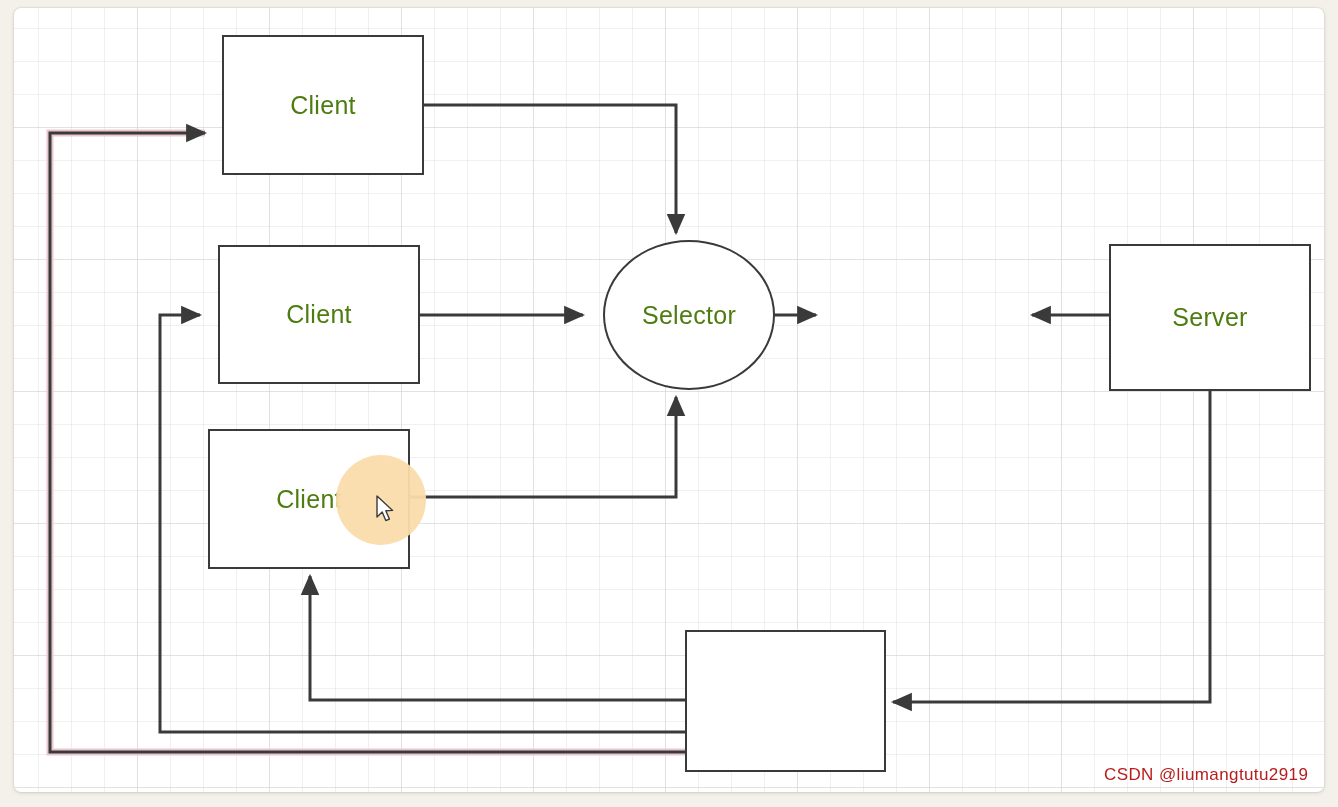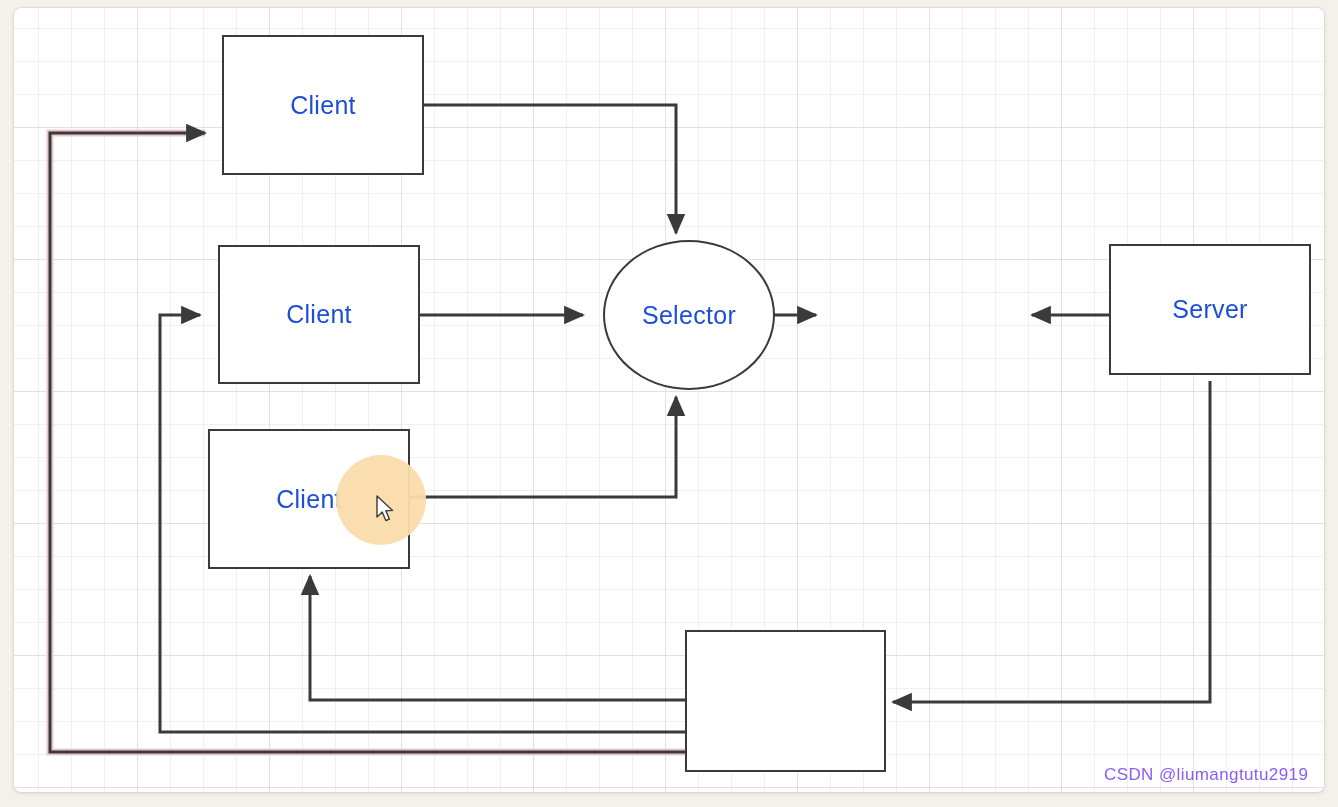--- a/index.html
+++ b/index.html
@@ -46,41 +46,41 @@
     overflow: visible;
   }
   .node {
     position: absolute;
     background: #ffffff;
     border: 2.5px solid #3a3a3a;
     box-sizing: border-box;
     display: flex;
     align-items: center;
     justify-content: center;
-    color: #1d4ed8;
+    color: #4d7c0f;
     font-size: 25px;
     letter-spacing: 0.3px;
   }
   .node.ellipse {
     border-radius: 50%;
   }
   .cursor-highlight {
     position: absolute;
     border-radius: 50%;
     background: #fadcab;
     opacity: 0.95;
     pointer-events: none;
   }
   .cursor-pointer {
     position: absolute;
     pointer-events: none;
   }
   .watermark {
     position: absolute;
-    color: #8b5cf6;
+    color: #b91c1c;
     font-size: 17px;
     letter-spacing: 0.4px;
     white-space: nowrap;
   }
 </style>
 </head>
 <body>
 
 <div id="root">
 
@@ -126,21 +126,21 @@
 
   <div class="node" style="left:208px; top:429px; width:202px; height:140px;">
     <span>Client</span>
   </div>
 
   <div class="node ellipse" style="left:603px; top:240px; width:172px; height:150px;">
     <span>Selector</span>
   </div>
 
 
-  <div class="node" style="left:1109px; top:244px; width:202px; height:131px;">
+  <div class="node" style="left:1109px; top:244px; width:202px; height:147px;">
     <span>Server</span>
   </div>
 
   <div class="node" style="left:685px; top:630px; width:201px; height:142px;">
     <span></span>
   </div>
 
   <div class="cursor-highlight" style="left:336px; top:455px; width:90px; height:90px;"></div>
 
   <svg class="cursor-pointer" style="left:376px; top:495px;" width="22" height="30" viewBox="0 0 22 30" xmlns="http://www.w3.org/2000/svg">

